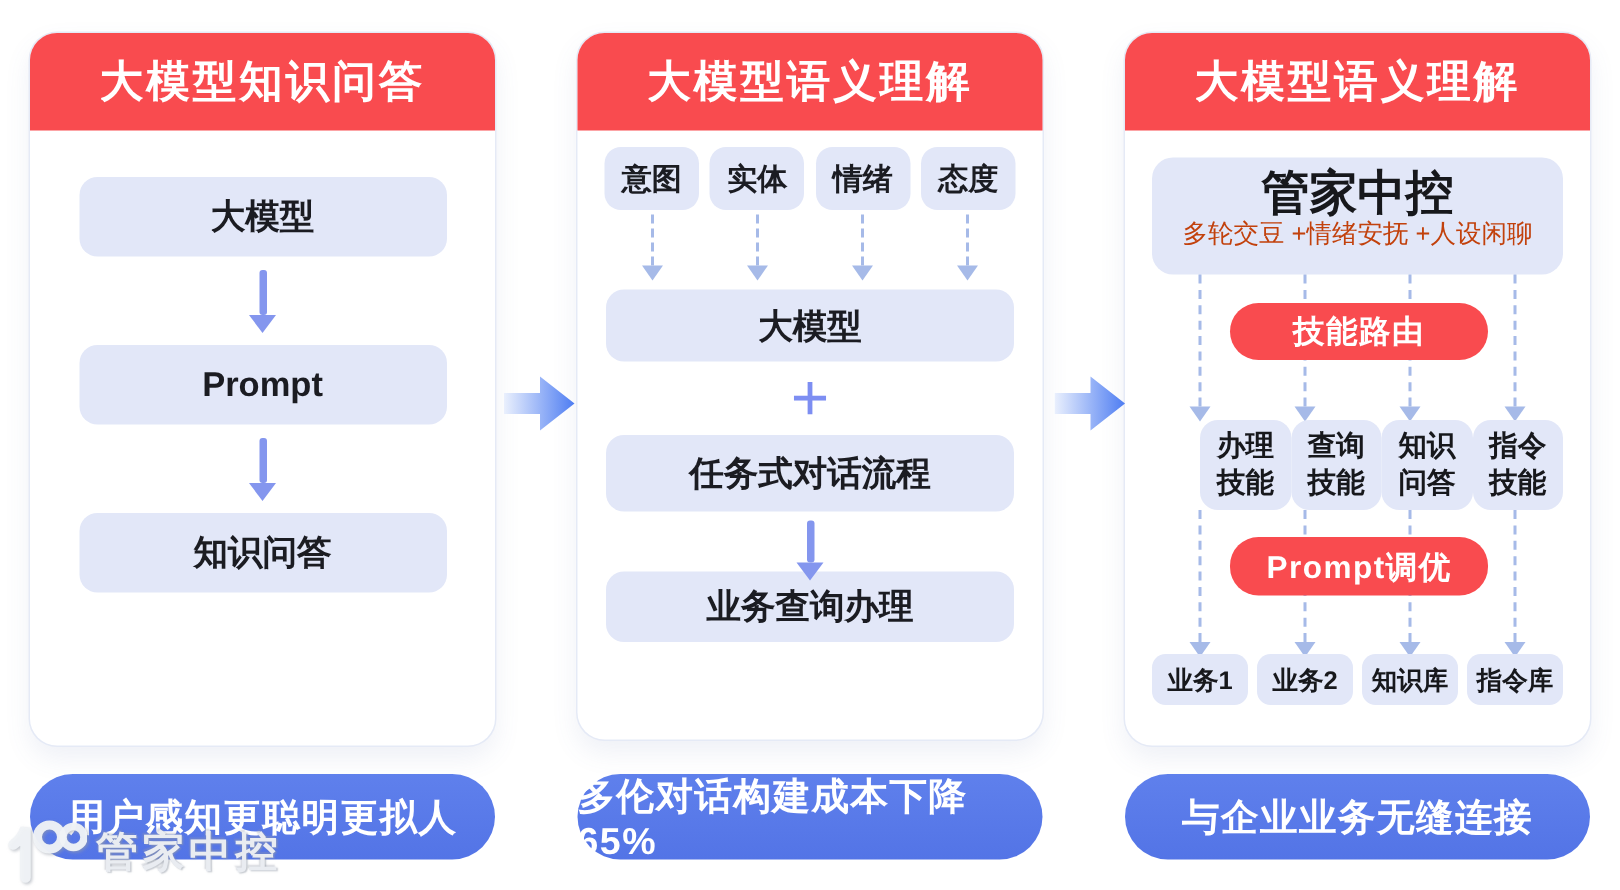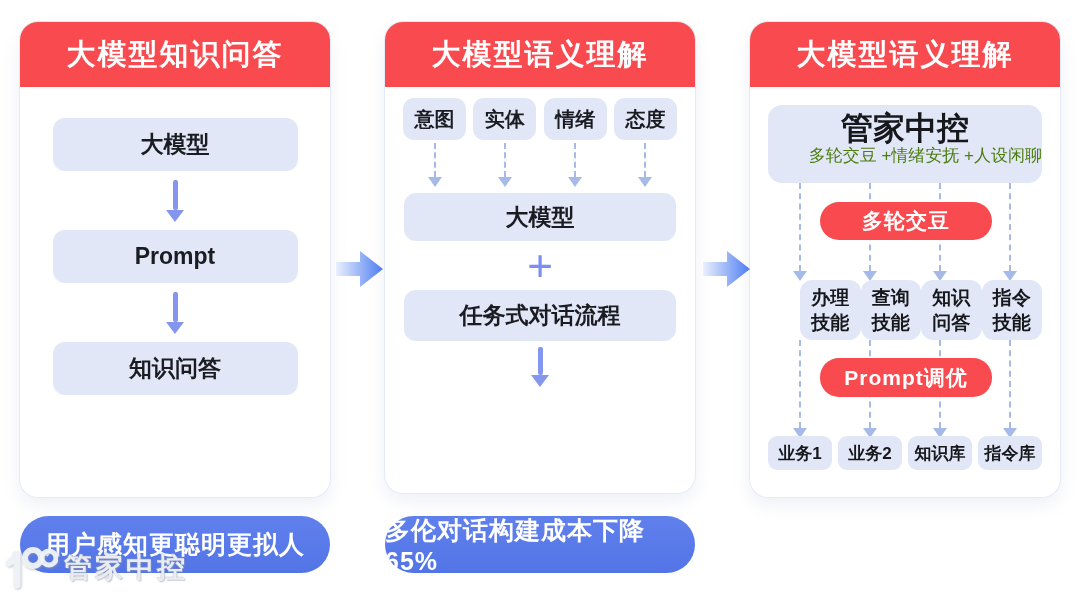--- a/index.html
+++ b/index.html
@@ -50,21 +50,21 @@
   .p2 .biz-node{height:47px;}
   .p2 .varrow{margin:6px auto 6px;height:28px;}
   .row4{margin-top:11px;}
   .dashrow{margin-top:0;}
 
   
   .p3{position:absolute;inset:0;}
   .hub{position:absolute;top:83px;left:18px;width:274px;height:78px;background:var(--box-lavender);
        border-radius:14px;text-align:center;padding-top:8px;}
   .hub-title{font-size:32px;font-weight:700;line-height:30px;}
-  .hub-sub{font-size:17px;font-weight:500;color:#4d7c0f;line-height:26px;text-align:right;}
+  .hub-sub{font-size:17px;font-weight:500;color:#c2410c;line-height:26px;}
   .vline{position:absolute;width:0;border-left:2px dashed var(--dashed-blue);z-index:1;}
   .vline::after{content:'';position:absolute;top:100%;left:-8px;
                 border:7px solid transparent;border-top:10px solid var(--dashed-blue);}
   .redpill{position:absolute;left:70px;width:172px;height:38px;background:var(--header-red);
            border-radius:19px;display:flex;align-items:center;justify-content:center;
            color:#fff;font-size:21px;font-weight:700;z-index:2;letter-spacing:1px;}
   .skillrow{position:absolute;top:258px;left:18px;right:18px;display:flex;z-index:2;padding-left:32px;}
   .skillbox{width:64px;height:60px;border-radius:12px;background:var(--box-lavender);
             display:flex;flex-direction:column;align-items:center;justify-content:center;
             font-size:19px;font-weight:600;line-height:25px;}
@@ -127,39 +127,40 @@
             <div class="darr"></div>
           </div>
         <div class="dashslot">
             <div class="darr"></div>
           </div>
       </div>
       <div class="lbox wide model-node">大模型</div>
       <div class="plus">+</div>
       <div class="lbox wide task-node">任务式对话流程</div>
       <div class="varrow"></div>
+      <div class="lbox wide biz-node">业务查询办理</div>
     </div>
   </section>
 
   <section class="panel" style="left:750px;">
     <header class="phead">
       <span>大模型语义理解</span>
     </header>
     <div class="p3">
       <div class="hub">
         <div class="hub-title">管家中控</div>
         <div class="hub-sub">多轮交豆 +情绪安抚 +人设闲聊</div>
       </div>
 
       <div class="vline" style="left:49px;top:161px;height:88px;"></div>
       <div class="vline" style="left:119px;top:161px;height:88px;"></div>
       <div class="vline" style="left:189px;top:161px;height:88px;"></div>
       <div class="vline" style="left:259px;top:161px;height:88px;"></div>
 
-      <div class="redpill" style="top:180px;">多轮交豆</div>
+      <div class="redpill" style="top:180px;">技能路由</div>
 
       <div class="skillrow">
         <div class="skillbox">
           <span>办理</span>
           <span>技能</span>
         </div>
         <div class="skillbox">
           <span>查询</span>
           <span>技能</span>
         </div>
@@ -207,20 +208,21 @@
         <stop offset="0" stop-color="#EAF0FD"></stop>
             <stop offset="1" stop-color="#4E7DF2"></stop>
       </linearGradient>
         </defs>
       <path d="M0 14 H24 V3 L47 21 L24 39 V28 H0 Z" fill="url(#ag2)"></path>
     </svg>
   </div>
 
   <div class="bpill" style="left:20px;">用户感知更聪明更拟人</div>
   <div class="bpill" style="left:385px;">多伦对话构建成本下降65%</div>
+  <div class="bpill" style="left:750px;">与企业业务无缝连接</div>
 
   <div class="watermark">
     <svg class="wm-logo" width="56" height="44" viewBox="0 0 56 44">
       <g fill="none" stroke="rgba(240,243,247,0.95)" stroke-linecap="round">
         <path d="M7 17 Q13 13 15 6 L15 39" stroke-width="7"></path>
         <circle cx="31" cy="12" r="8" stroke-width="6"></circle>
         <circle cx="47" cy="12" r="7" stroke-width="5"></circle>
       </g>
     </svg>
     <span class="wm-text">管家中控</span>

